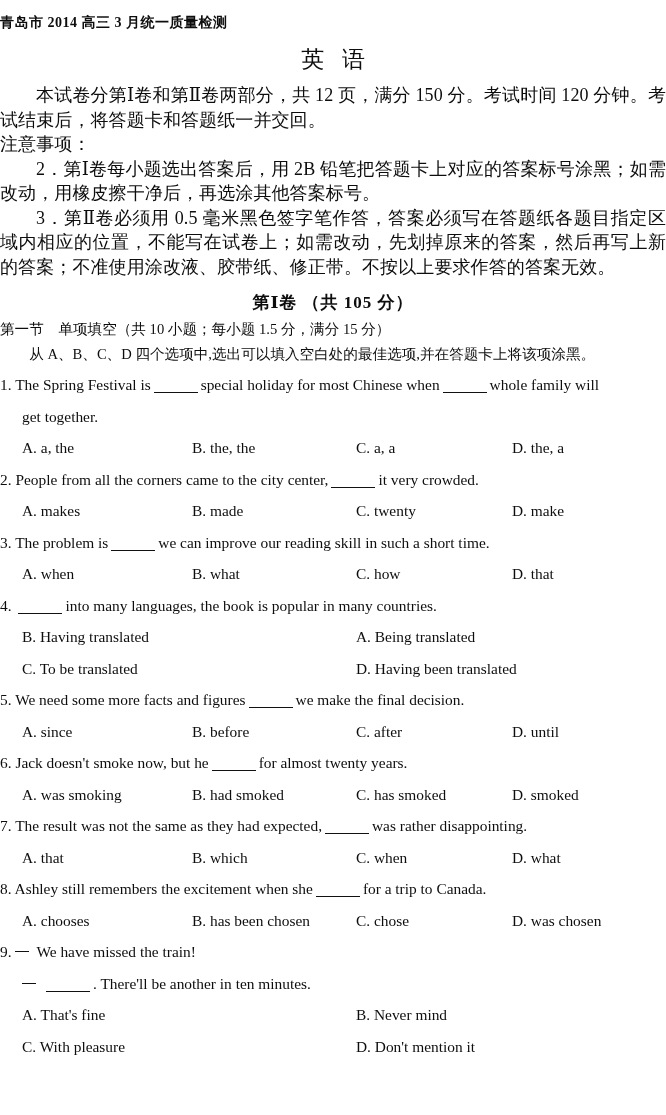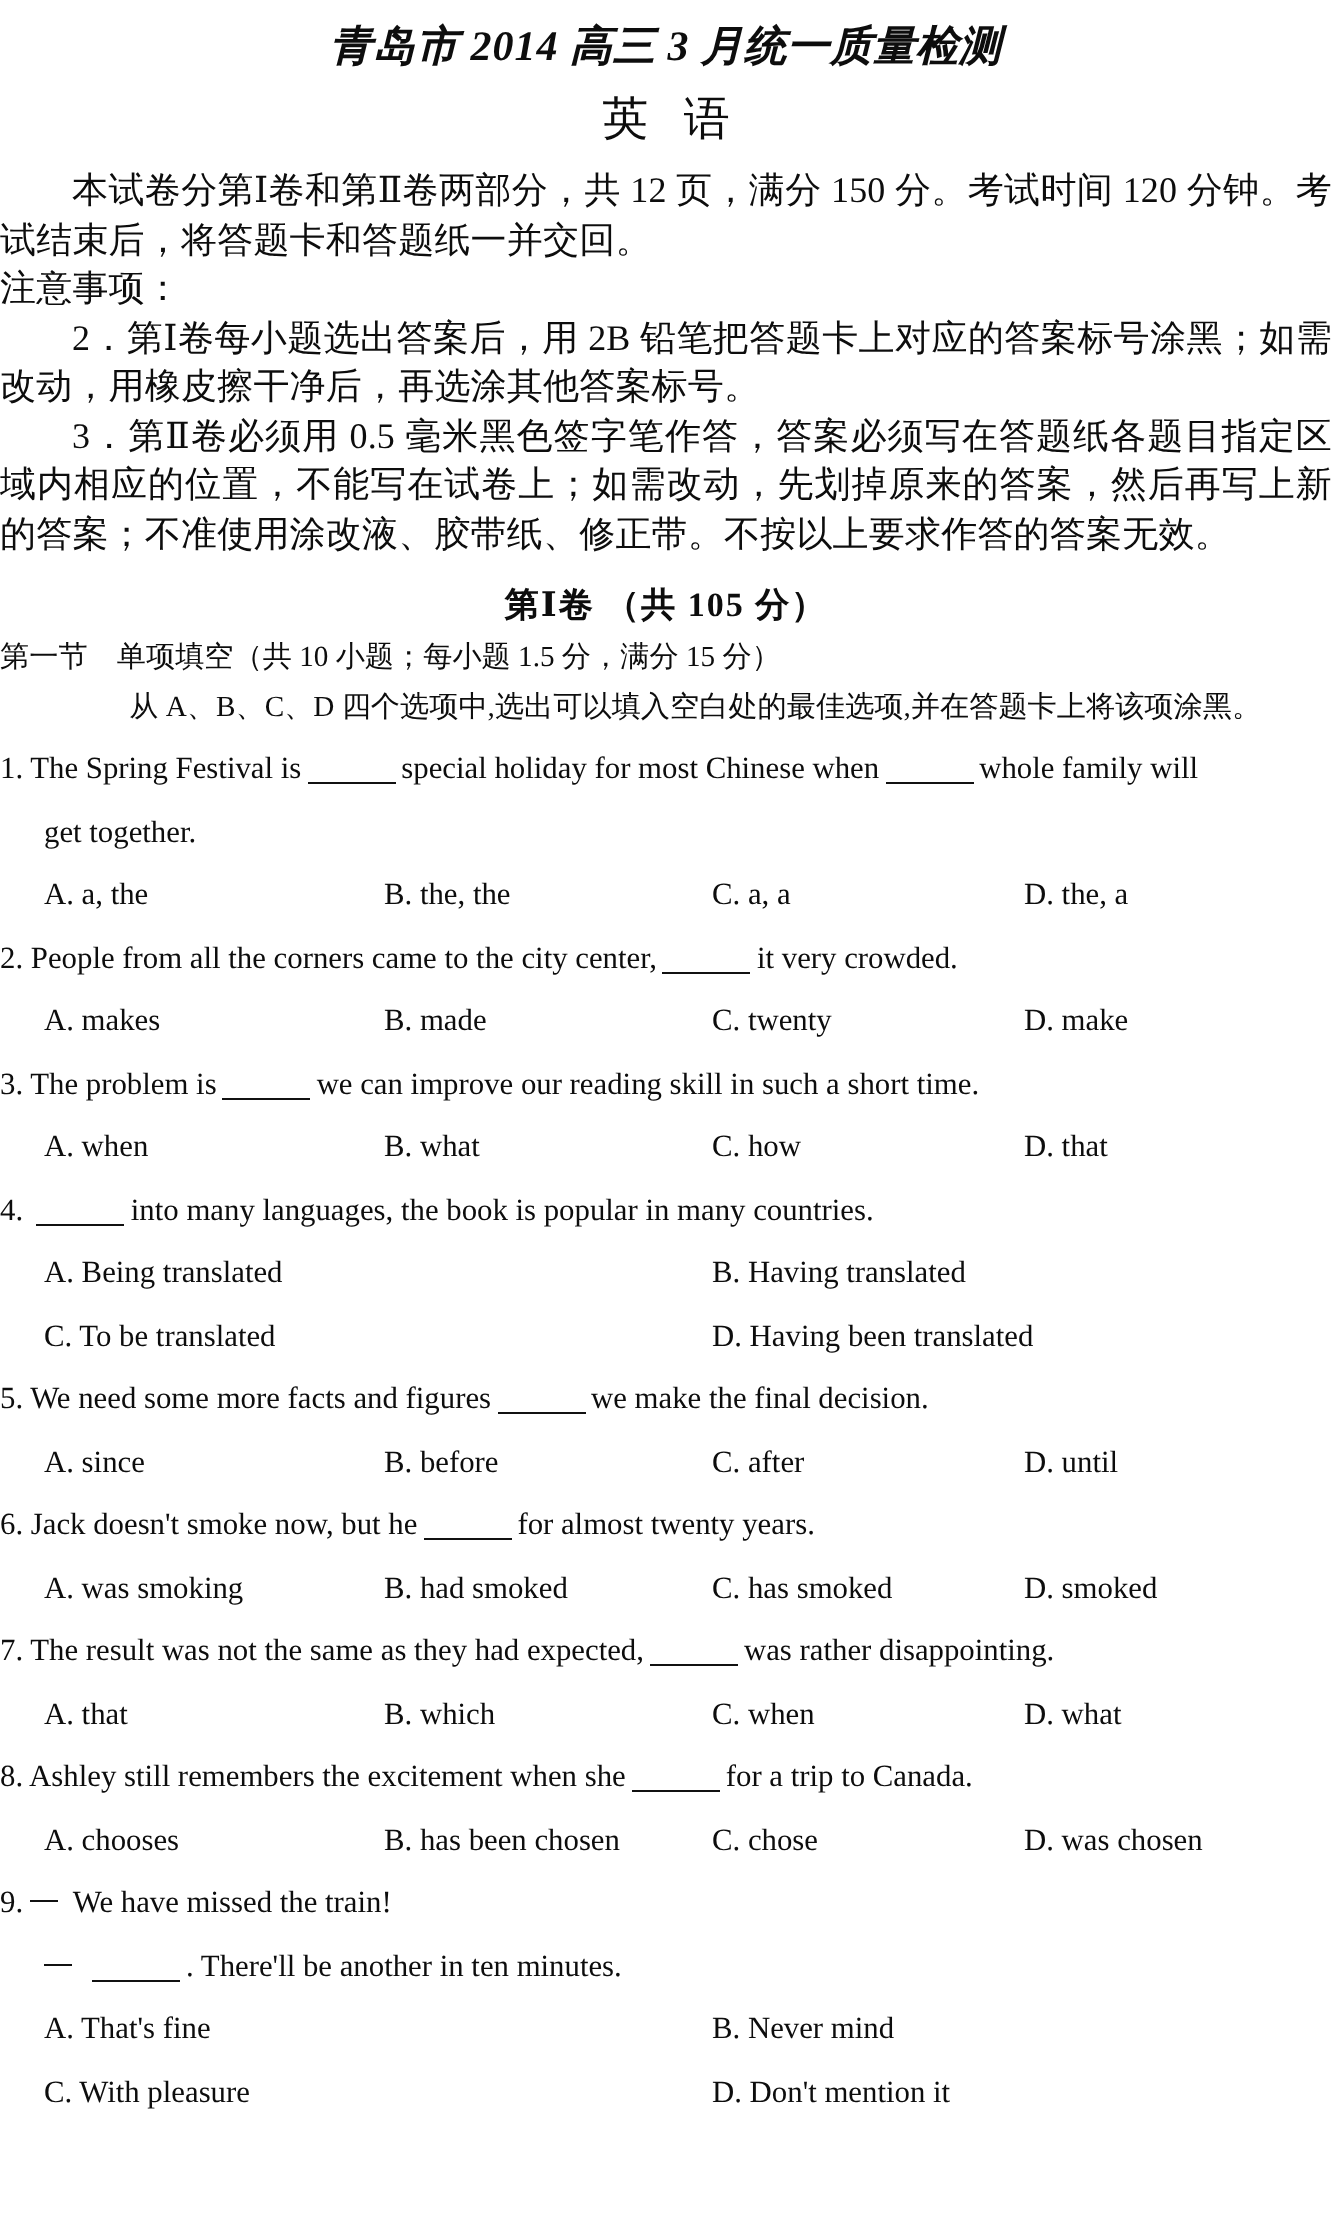--- a/index.html
+++ b/index.html
@@ -18,28 +18,26 @@
   .page {
     position: relative;
     width: 666px;
     height: 1115px;
     box-sizing: border-box;
     padding: 0;
   }
 
   
   .doc-title {
-    text-align: center;
-    font-size: 21px;
+    font-size: 14px;
     font-weight: bold;
     letter-spacing: 0.5px;
     margin: 10px 0 0 0;
     line-height: 26px;
     font-family: "Liberation Serif", "DejaVu Serif", serif;
-    font-style: italic;
   }
   .doc-subtitle {
     text-align: center;
     font-size: 23px;
     font-weight: normal;
     margin: 10px 0 0 0;
     line-height: 28px;
     letter-spacing: 6px;
     text-indent: 6px;
     font-family: "Liberation Serif", "DejaVu Serif", serif;
@@ -72,21 +70,20 @@
     text-indent: 0;
   }
   .cn-line {
     font-size: 14.6px;
     line-height: 24.5px;
     margin: 0;
     white-space: nowrap;
   }
   .cn-line.indent1 {
     text-indent: 2em;
-    text-align: center;
   }
 
   
   .questions {
     margin-top: 3px;
   }
   .q {
     margin: 0;
   }
   .q-stem {
@@ -189,22 +186,22 @@
         <span class="opt">A. when</span>
         <span class="opt">B. what</span>
         <span class="opt">C. how</span>
         <span class="opt">D. that</span>
       </div>
     </div>
 
     <div class="q">
       <p class="q-stem"><span class="num">4.</span> <span class="blank"></span><span>into many languages, the book is popular in many countries.</span></p>
       <div class="opts c2">
+        <span class="opt">B. Having translated</span>
         <span class="opt">A. Being translated</span>
-        <span class="opt">B. Having translated</span>
       </div>
       <div class="opts c2">
         <span class="opt">C. To be translated</span>
         <span class="opt">D. Having been translated</span>
       </div>
     </div>
 
     <div class="q">
       <p class="q-stem"><span class="num">5.</span> <span>We need some more facts and figures</span><span class="blank"></span><span>we make the final decision.</span></p>
       <div class="opts c4">

